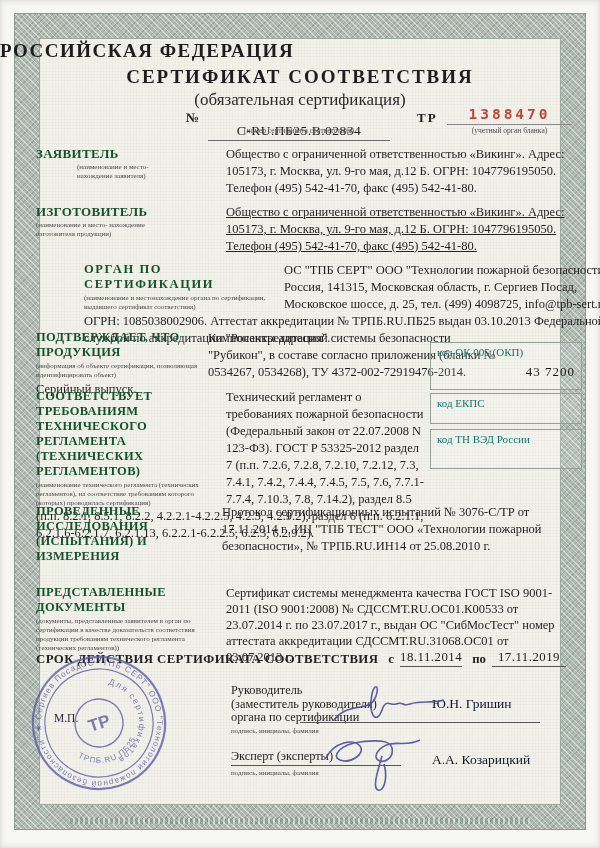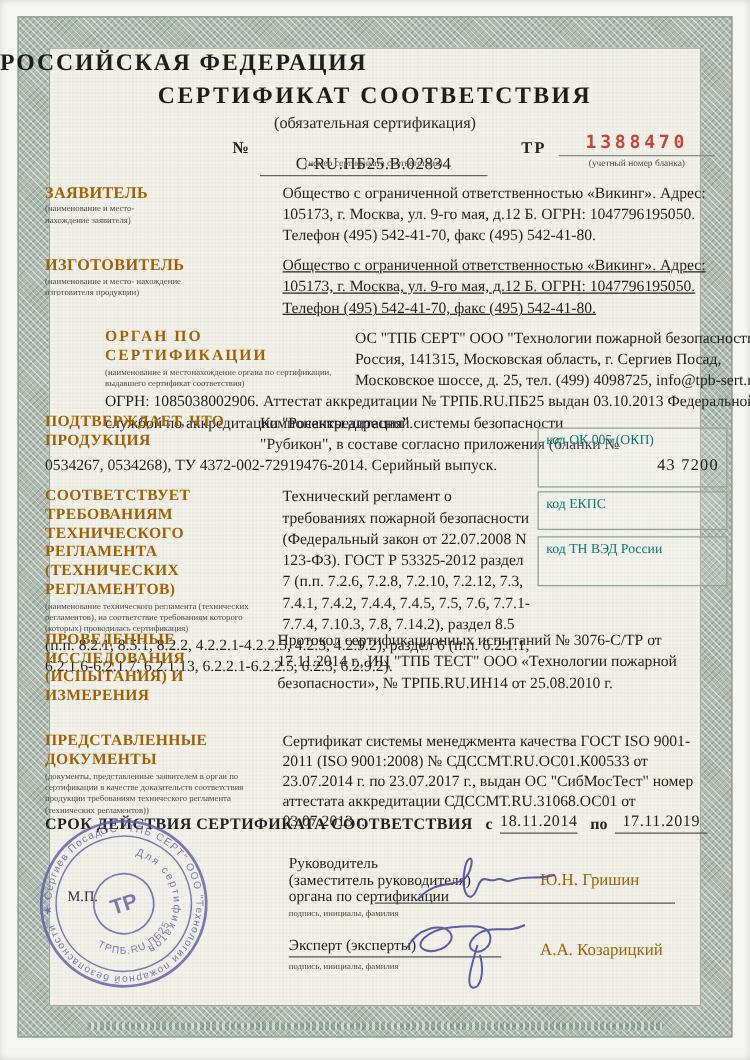--- a/index.html
+++ b/index.html
@@ -29,52 +29,52 @@
     border:1px solid #9cab9f;
   }
   .micro{
     position:absolute;left:70px;right:70px;bottom:24px;height:6px;
     background:repeating-linear-gradient(90deg, rgba(80,100,90,.55) 0 3px, rgba(240,240,235,.9) 3px 5px);
     opacity:.55;border-radius:1px;
   }
   
   .hdr-country{position:absolute;top:40px;left:0;width:100%;text-align:left;font-weight:bold;font-size:19px;letter-spacing:1.5px;color:#1d1d1d;}
   .hdr-title{position:absolute;top:66px;left:0;width:100%;text-align:center;font-weight:bold;font-size:19px;letter-spacing:2px;color:#1d1d1d;}
-  .hdr-sub{position:absolute;top:90px;left:0;width:100%;text-align:center;font-size:13px;color:#2a2a2a;}
+  .hdr-sub{position:absolute;top:90px;left:0;width:100%;text-align:center;font-size:17px;color:#2a2a2a;}
   .no-sign{position:absolute;top:110px;left:186px;font-weight:bold;font-size:13px;}
   .cert-no{position:absolute;top:123px;left:208px;width:182px;text-align:center;font-size:13.5px;letter-spacing:.5px;border-bottom:1px solid #666;padding-bottom:1px;color:#1e1e1e;}
   .cert-no-cap{position:absolute;top:126px;left:208px;width:182px;text-align:center;font-size:7.5px;color:#4c4c4c;}
   .tr-sign{position:absolute;top:110px;left:417px;font-weight:bold;font-size:13px;letter-spacing:2px;}
   .blank-no{position:absolute;top:106px;left:447px;width:125px;text-align:center;
     font-family:"DejaVu Sans Mono","Liberation Mono",monospace;font-size:14.5px;font-weight:bold;
     letter-spacing:3px;color:#c2473b;border-bottom:1px solid #888;padding-bottom:2px;}
   .blank-no-cap{position:absolute;top:126px;left:447px;width:125px;text-align:center;font-size:7.5px;color:#4c4c4c;}
   
   .content{position:absolute;left:36px;top:0;width:530px;}
   .sec{position:absolute;left:0;}
   .lblblk{float:left;padding-right:10px;box-sizing:border-box;}
-  .lbl{font-weight:bold;font-size:12.5px;color:#a16207;letter-spacing:.3px;line-height:15px;white-space:pre-line;}
+  .lbl{font-weight:bold;font-size:12.5px;color:#14532d;letter-spacing:.3px;line-height:15px;white-space:pre-line;}
   .sub{font-size:7px;line-height:9px;color:#4a4a4a;margin-top:2px;}
   .bodytext{font-size:12.5px;line-height:17px;color:#1f1f1f;text-align:left;margin:0;}
   .w190{width:190px;} .w200{width:200px;} .w172{width:172px;} .w186{width:186px;}
   .sp{letter-spacing:1.6px;}
   
   .codebox{position:absolute;left:430px;width:152px;border:1px solid #93a296;background:rgba(255,255,255,.12);box-sizing:border-box;padding:3px 6px;}
   .codebox .clabel{font-size:11px;color:#0f766e;}
   .codebox .cvalue{font-size:13px;text-align:right;margin-top:6px;letter-spacing:1px;color:#1a1a1a;}
   
   .validity{position:absolute;left:36px;top:650px;width:530px;display:flex;align-items:flex-end;font-size:12.8px;}
   .validity .vlabel{font-weight:bold;letter-spacing:.4px;white-space:nowrap;}
   .validity .vsmall{font-weight:bold;margin:0 6px 0 10px;}
   .validity .vdate{flex:1;text-align:center;border-bottom:1px solid #555;padding-bottom:1px;letter-spacing:.5px;}
   
   .role{position:absolute;left:231px;font-size:12.3px;line-height:13.5px;color:#1f1f1f;white-space:pre-line;}
   .sigline{position:absolute;border-bottom:1px solid #555;}
   .fineprint{position:absolute;font-size:7px;color:#4a4a4a;}
-  .signame{position:absolute;font-size:13.5px;color:#a16207;}
+  .signame{position:absolute;font-size:13.5px;color:#0f172a;}
   .sig-svg{position:absolute;pointer-events:none;}
   .mp{position:absolute;left:54px;top:712px;font-size:11.5px;color:#2c2c44;z-index:3;}
   .stamp{position:absolute;left:28px;top:652px;width:142px;height:142px;opacity:.8;transform:rotate(-18deg);z-index:2;}
   .clearfix::after{content:"";display:block;clear:both;}
 </style>
 </head>
 <body>
 
 <div class="page">
   <div class="band"></div>
@@ -83,28 +83,28 @@
 
   <div class="hdr-country">РОССИЙСКАЯ ФЕДЕРАЦИЯ</div>
   <div class="hdr-title">СЕРТИФИКАТ СООТВЕТСТВИЯ</div>
   <div class="hdr-sub">(обязательная сертификация)</div>
 
   <div class="no-sign">№</div>
   <div class="cert-no">C-RU.ПБ25.В.02834</div>
   <div class="cert-no-cap">(номер сертификата соответствия)</div>
   <div class="tr-sign">ТР</div>
   <div class="blank-no">1388470</div>
-  <div class="blank-no-cap">(учетный номер бланка)</div>
+  <div class="blank-no-cap">(учетный орган бланка)</div>
 
   <div class="content">
 
     <div class="sec clearfix" style="top:146px;width:530px;">
       <div class="lblblk w190">
         <div class="lbl" style="font-size:13px;">ЗАЯВИТЕЛЬ</div>
-        <div class="sub" style="width:95px;">(наименование и место- нахождение заявителя)</div>
+        <div class="sub" style="width:95px;padding-left:41px;">(наименование и место- нахождение заявителя)</div>
       </div>
       <p class="bodytext">Общество с ограниченной ответственностью «Викинг». Адрес: 105173, г. Москва, ул. 9-го мая, д.12 Б. ОГРН: 1047796195050. Телефон (495) 542-41-70, факс (495) 542-41-80.</p>
     </div>
 
     <div class="sec clearfix" style="top:204px;width:530px;text-decoration:underline;">
       <div class="lblblk w190">
         <div class="lbl" style="font-size:13px;">ИЗГОТОВИТЕЛЬ</div>
         <div class="sub" style="width:110px;">(наименование и место- нахождение изготовителя продукции)</div>
       </div>
       <p class="bodytext">Общество с ограниченной ответственностью «Викинг». Адрес: 105173, г. Москва, ул. 9-го мая, д.12 Б. ОГРН: 1047796195050. Телефон (495) 542-41-70, факс (495) 542-41-80.</p>
@@ -115,20 +115,21 @@
         <div class="lbl sp">ОРГАН ПО СЕРТИФИКАЦИИ</div>
         <div class="sub">(наименование и местонахождение органа по сертификации, выдавшего сертификат соответствия)</div>
       </div>
       <p class="bodytext">ОС "ТПБ СЕРТ" ООО "Технологии пожарной безопасности". Россия, 141315, Московская область, г. Сергиев Посад, Московское шоссе, д. 25, тел. (499) 4098725, info@tpb-sert.ru. ОГРН: 1085038002906. Аттестат аккредитации № ТРПБ.RU.ПБ25 выдан 03.10.2013 Федеральной службой по аккредитации "Росаккредитация".</p>
     </div>
 
     <div class="sec clearfix" style="top:330px;width:462px;">
       <div class="lblblk w172">
         <div class="lbl">ПОДТВЕРЖДАЕТ, ЧТО
 ПРОДУКЦИЯ</div>
+        <div class="sub">(информация об объекте сертификации, позволяющая идентифицировать объект)</div>
       </div>
       <p class="bodytext">Компоненты адресной системы безопасности "Рубикон", в составе согласно приложения (бланки № 0534267, 0534268), ТУ 4372-002-72919476-2014. Серийный выпуск.</p>
     </div>
 
     <div class="sec clearfix" style="top:389px;width:392px;">
       <div class="lblblk w190">
         <div class="lbl">СООТВЕТСТВУЕТ ТРЕБОВАНИЯМ
 ТЕХНИЧЕСКОГО  РЕГЛАМЕНТА
 (ТЕХНИЧЕСКИХ  РЕГЛАМЕНТОВ)</div>
         <div class="sub">(наименование технического регламента (технических регламентов), на соответствие требованиям которого (которых) проводилась сертификация)</div>

